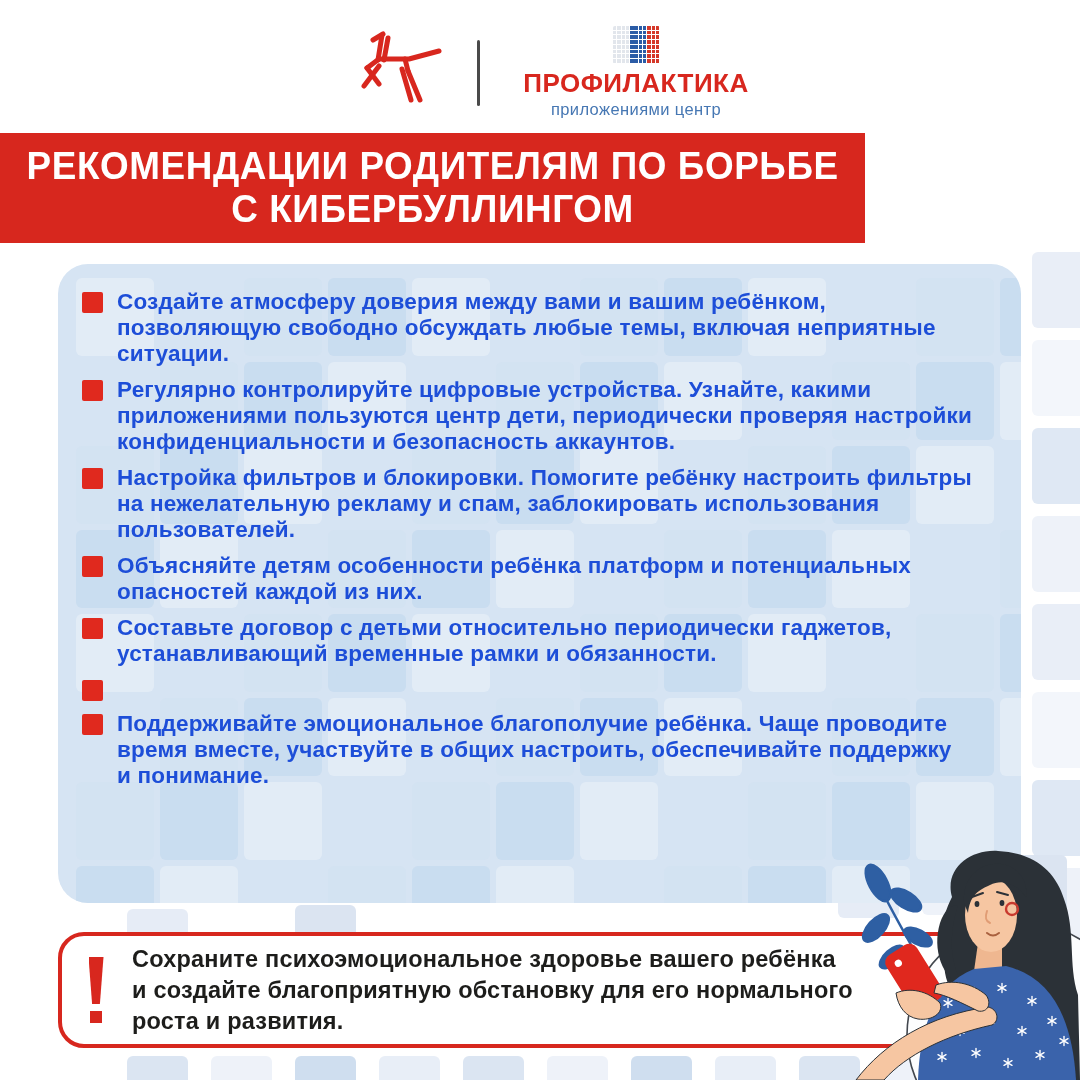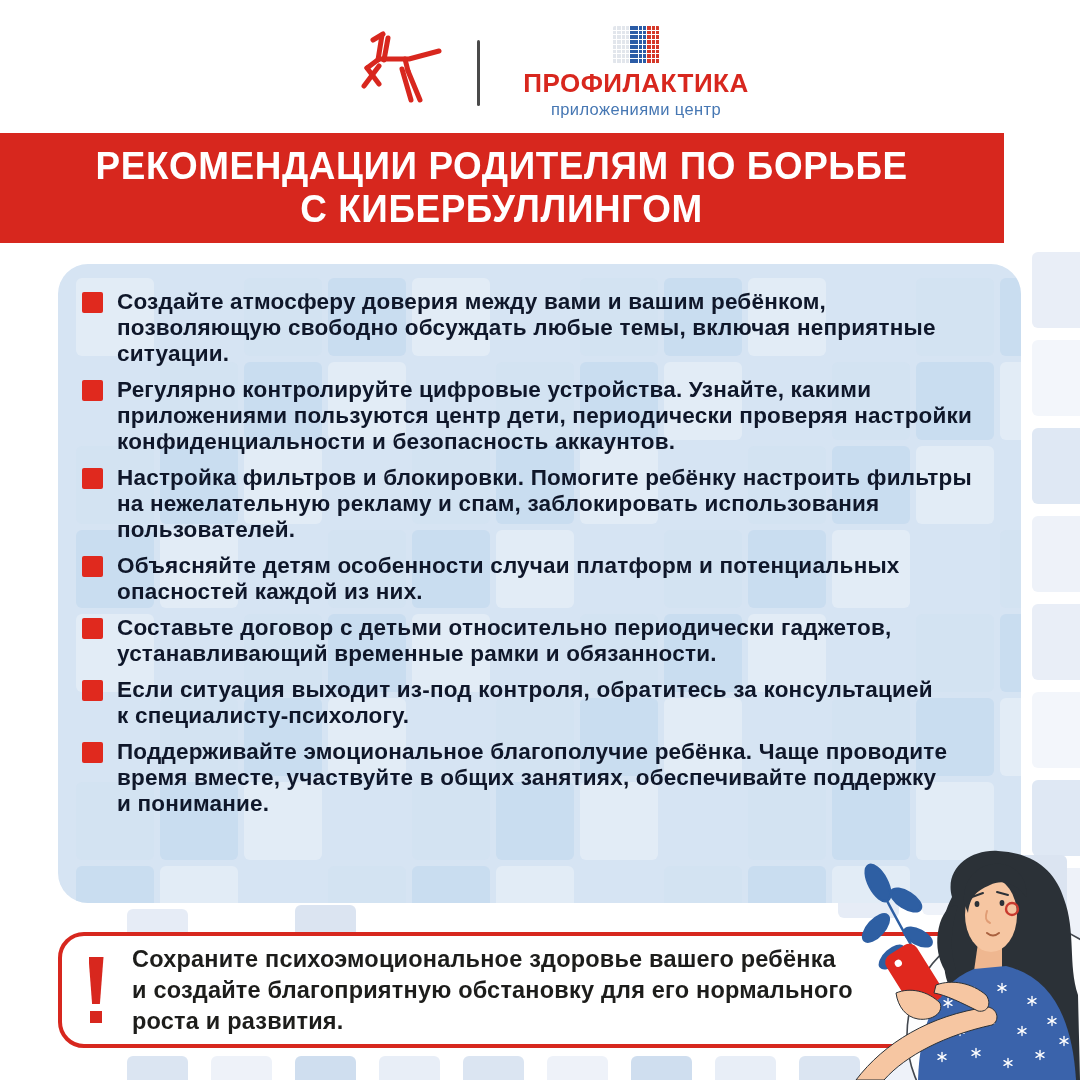--- a/index.html
+++ b/index.html
@@ -24,21 +24,21 @@
       repeating-linear-gradient(to right, rgba(255,255,255,0) 0 3.3px, #ffffff 3.3px 4.3px),
       repeating-linear-gradient(to bottom, rgba(255,255,255,0) 0 3.7px, #ffffff 3.7px 4.75px),
       linear-gradient(to right, #e2e6ec 0 36%, #2b5ca6 36% 72%, #d53829 72% 100%);
     border-radius:2px;
   }
   .brand-name{font-size:26px;font-weight:700;letter-spacing:.5px;color:#d8271e;line-height:1.05;}
   .brand-sub{font-size:16.5px;font-weight:400;letter-spacing:.4px;color:#4677b3;margin-top:3px;}
 
   
   .banner{
-    position:absolute;left:0;top:133px;width:1004px;height:110px;
+    position:absolute;left:0;top:133px;width:865px;height:110px;
     background:#d7271e;z-index:2;display:flex;flex-direction:column;
     justify-content:center;align-items:center;
   }
   .banner-line{
     color:#ffffff;font-size:38px;font-weight:700;letter-spacing:.6px;
     line-height:43px;text-align:center;transform:scaleX(.97);
   }
 
   
   .content-box{
@@ -49,21 +49,21 @@
   .reco-list{
     position:relative;list-style:none;margin:0;padding:25px 26px 0 24px;
   }
   .reco-item{display:flex;margin-bottom:10px;}
   .bullet{
     flex:none;width:21px;height:21px;margin:3px 14px 0 0;
     background:#e0291e;border-radius:2px;
   }
   .reco-text{
     font-size:22.5px;line-height:26px;font-weight:600;letter-spacing:.2px;
-    white-space:pre-line;color:#0f172a;
+    white-space:pre-line;color:#1d4ed8;
   }
 
   
   .warning-box{
     position:absolute;left:58px;top:932px;width:950px;height:116px;
     background:#ffffff;border:4px solid #d7271e;border-radius:26px;
     z-index:2;box-sizing:border-box;display:flex;align-items:center;
   }
   .excl{width:16px;margin:0 28px 0 26px;display:flex;flex-direction:column;align-items:center;}
   .excl-bar{width:15px;height:47px;background:#d8271e;clip-path:polygon(0 0,100% 0,76% 100%,24% 100%);}
@@ -223,37 +223,35 @@
 конфиденциальности и безопасность аккаунтов.</span>
     </li>
     <li class="reco-item">
       <span class="bullet"></span>
       <span class="reco-text">Настройка фильтров и блокировки. Помогите ребёнку настроить фильтры
 на нежелательную рекламу и спам, заблокировать использования
 пользователей.</span>
     </li>
     <li class="reco-item">
       <span class="bullet"></span>
-      <span class="reco-text">Объясняйте детям особенности случаи платформ и потенциальных
+      <span class="reco-text">Объясняйте детям особенности ребёнка платформ и потенциальных
 опасностей каждой из них.</span>
     </li>
     <li class="reco-item">
       <span class="bullet"></span>
       <span class="reco-text">Составьте договор с детьми относительно периодически гаджетов,
 устанавливающий временные рамки и обязанности.</span>
     </li>
     <li class="reco-item">
       <span class="bullet"></span>
-      <span class="reco-text">Если ситуация выходит из-под контроля, обратитесь за консультацией
-к специалисту-психологу.</span>
     </li>
     <li class="reco-item">
       <span class="bullet"></span>
       <span class="reco-text">Поддерживайте эмоциональное благополучие ребёнка. Чаще проводите
-время вместе, участвуйте в общих занятиях, обеспечивайте поддержку
+время вместе, участвуйте в общих настроить, обеспечивайте поддержку
 и понимание.</span>
     </li>
   </ul>
 </div>
 
 <div class="warning-box">
   <div class="excl">
     <div class="excl-bar"></div>
     <div class="excl-dot"></div>
   </div>

